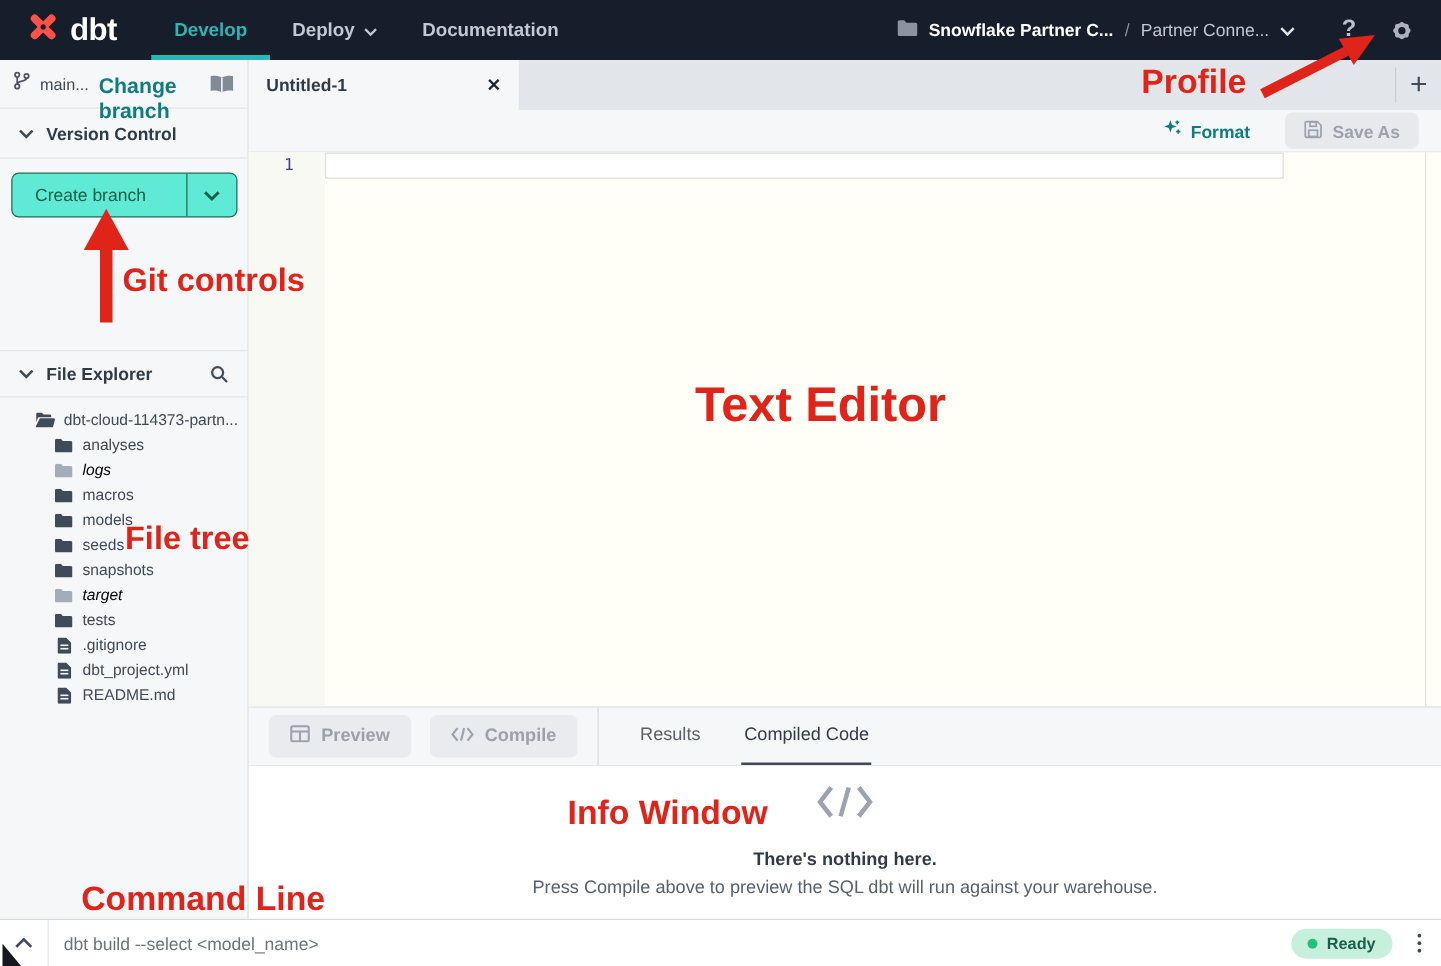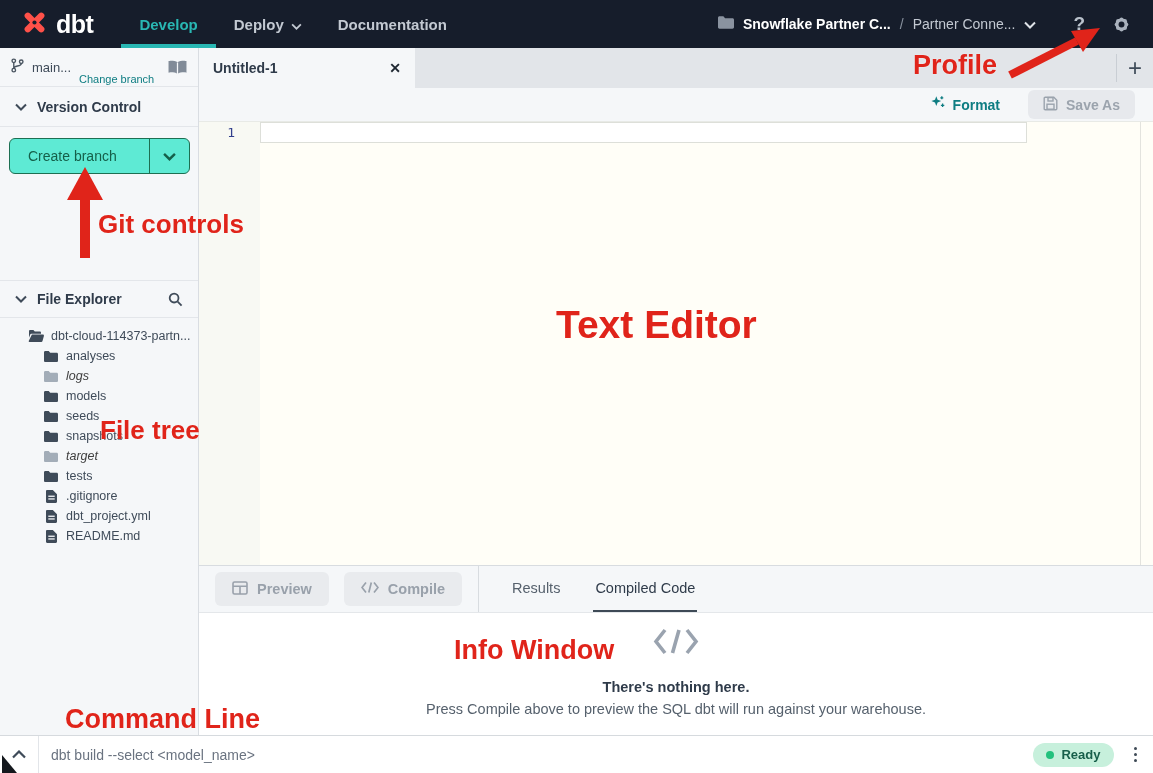--- a/index.html
+++ b/index.html
@@ -28,36 +28,36 @@
   .help-glyph { font-size:19px; font-weight:800; color:#b9c1cb; margin-left:10px; cursor:pointer; }
   .gear-btn { cursor:pointer; display:flex; align-items:center; }
 
   
   .body-row { flex:1; display:flex; min-height:0; }
 
   
   .sidebar { width:199px; flex:0 0 199px; background:#f5f7f9; border-right:1px solid #d9dde2; display:flex; flex-direction:column; }
   .branch-bar { height:39px; flex:0 0 39px; display:flex; align-items:center; gap:8px; padding:0 11px; border-bottom:1px solid #e3e6ea; }
   .branch-name { font-size:13px; color:#3f4b59; }
-  .change-branch { font-size:11px; font-weight:400; color:#0e7d82; cursor:pointer;margin-top:23px; }
+  .change-branch { font-size:17px; font-weight:700; color:#0e7d82; cursor:pointer;margin-top:23px; }
   .book-btn { margin-left:auto; cursor:pointer; display:flex; }
   .section-header { height:40px; flex:0 0 40px; display:flex; align-items:center; gap:10px; padding:0 15px; font-weight:700; font-size:14px; color:#2f3b4a; border-bottom:1px solid #e3e6ea; }
   .section-header .chev { display:flex; color:#3f4b59; cursor:pointer; }
   .vc-body { height:153px; flex:0 0 153px; padding:11px 9px; }
   .create-branch { display:flex; height:36px; width:181px; border:1px solid #1d6f52; border-radius:6px; background:#5eead4; overflow:hidden; cursor:pointer; }
   .create-branch .cb-label { flex:1; display:flex; align-items:center; padding-left:18px; font-size:14px; color:#15604a; }
   .create-branch .cb-divider { width:1px; background:#1d6f52; }
   .create-branch .cb-caret { width:39px; display:flex; align-items:center; justify-content:center; color:#15604a; }
   .fe-header { border-top:1px solid #e3e6ea; height:38px; flex:0 0 38px; }
   .fe-header .search { margin-left:auto; cursor:pointer; display:flex; }
   .tree { flex:1; padding-top:8px; overflow:hidden;text-align:center; }
   .tree-row { height:20px; display:flex; align-items:center; gap:7px; font-size:12.5px; color:#3f4b59; cursor:pointer; white-space:nowrap; }
   .tree-row .tree-icon { display:flex; width:16px; justify-content:center; }
   .tree-row.muted { color:#a3adb8; }
-  .tree-row.muted .tree-label { font-style:italic; color:#404040; }
+  .tree-row.muted .tree-label { font-style:italic; color:#000000; }
 
   
   .main { flex:1; display:flex; flex-direction:column; min-width:0; }
   .tabbar { height:40px; flex:0 0 40px; background:#e2e5e9; display:flex; align-items:stretch; }
   .tab { width:216px; background:#f5f7f9; display:flex; align-items:center; padding:0 14px; gap:8px; cursor:pointer; }
   .tab-title { flex:1; font-weight:700; font-size:14px; color:#2f3b4a; }
   .tab-close { font-size:14px; font-weight:700; color:#1d2630; cursor:pointer; }
   .tab-spacer { flex:1; }
   .tab-divider { width:1px; background:#c9ced4; margin:6px 0; }
   .tab-plus { width:36px; display:flex; align-items:center; justify-content:center; font-size:24px; font-weight:400; color:#3f4b59; cursor:pointer; }
@@ -251,20 +251,28 @@
               </svg>
             </span>
             <span class="tree-label">logs</span>
           </div>
           <div class="tree-row" style="padding-left: 43px;">
             <span class="tree-icon">
               <svg width="14" height="11" viewBox="0 0 14 11">
                 <path d="M0 1.3C0 .6.6 0 1.3 0h3.4l1.5 1.7h6.5c.7 0 1.3.6 1.3 1.3v6.7c0 .7-.6 1.3-1.3 1.3H1.3C.6 11 0 10.4 0 9.7z" fill="currentColor"></path>
               </svg>
             </span>
+            <span class="tree-label">macros</span>
+          </div>
+          <div class="tree-row" style="padding-left: 43px;">
+            <span class="tree-icon">
+              <svg width="14" height="11" viewBox="0 0 14 11">
+                <path d="M0 1.3C0 .6.6 0 1.3 0h3.4l1.5 1.7h6.5c.7 0 1.3.6 1.3 1.3v6.7c0 .7-.6 1.3-1.3 1.3H1.3C.6 11 0 10.4 0 9.7z" fill="currentColor"></path>
+              </svg>
+            </span>
             <span class="tree-label">models</span>
           </div>
           <div class="tree-row" style="padding-left: 43px;">
             <span class="tree-icon">
               <svg width="14" height="11" viewBox="0 0 14 11">
                 <path d="M0 1.3C0 .6.6 0 1.3 0h3.4l1.5 1.7h6.5c.7 0 1.3.6 1.3 1.3v6.7c0 .7-.6 1.3-1.3 1.3H1.3C.6 11 0 10.4 0 9.7z" fill="currentColor"></path>
               </svg>
             </span>
             <span class="tree-label">seeds</span>
           </div>

